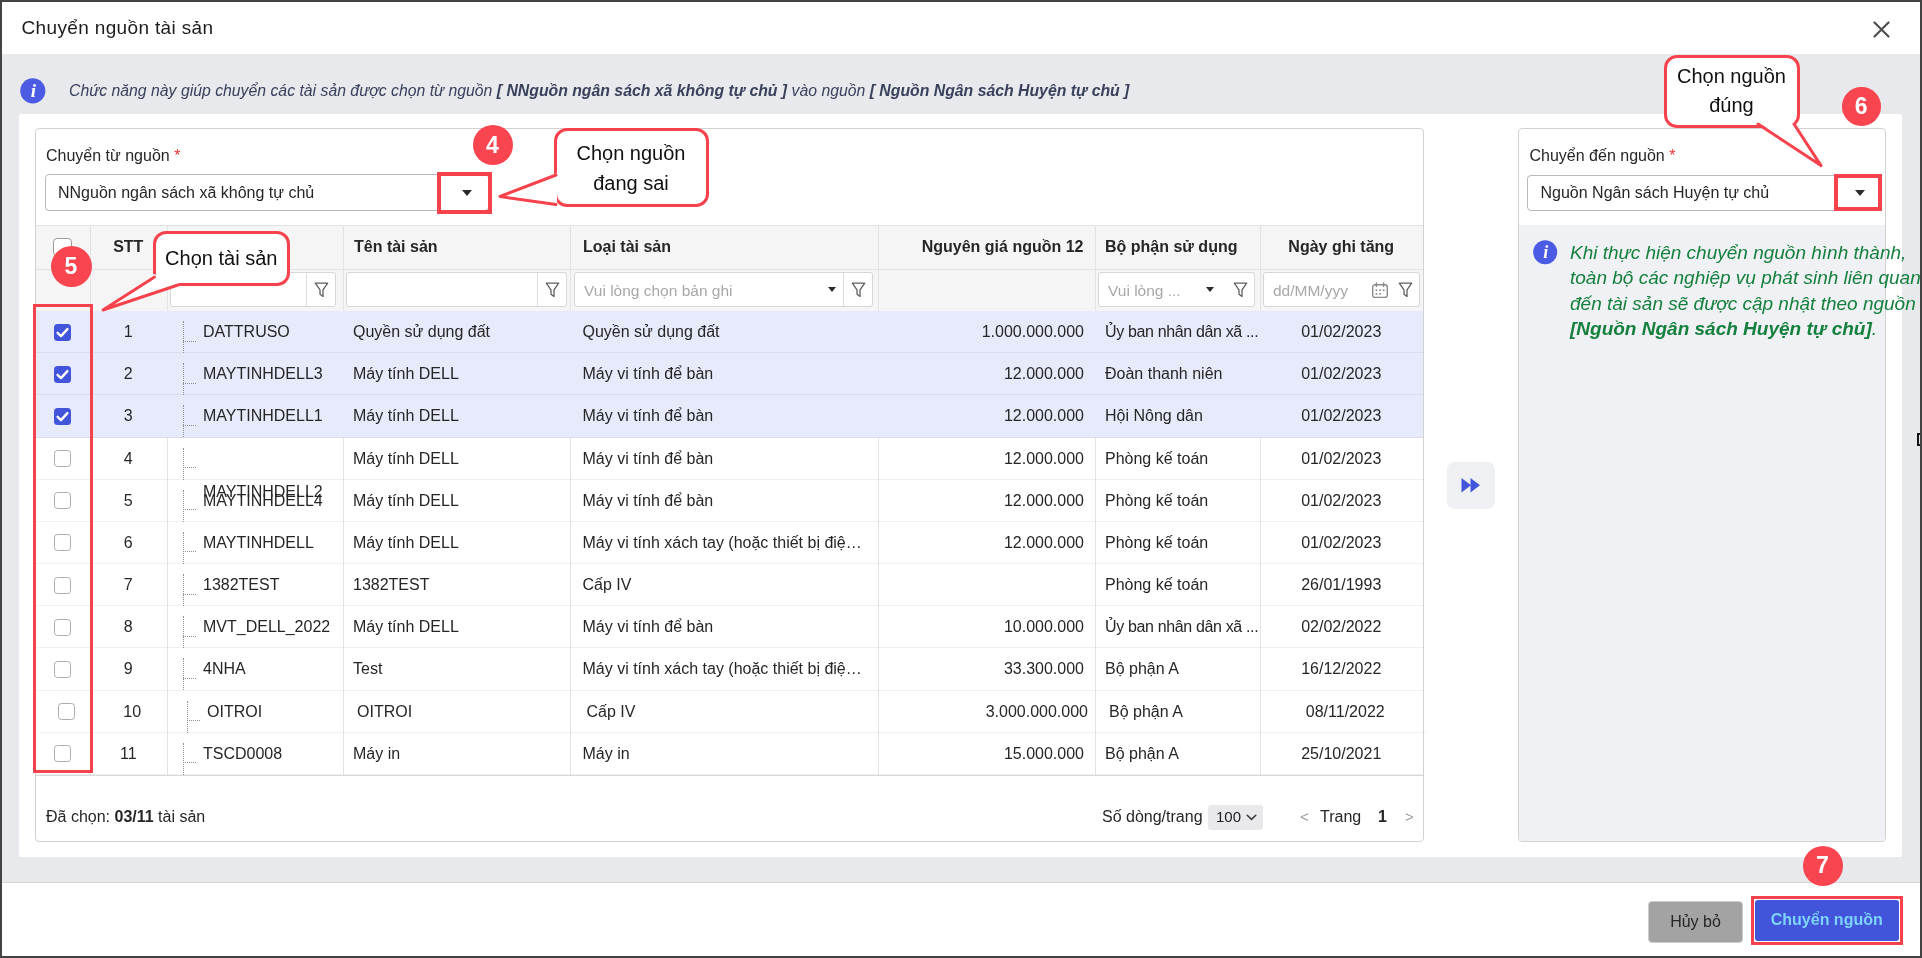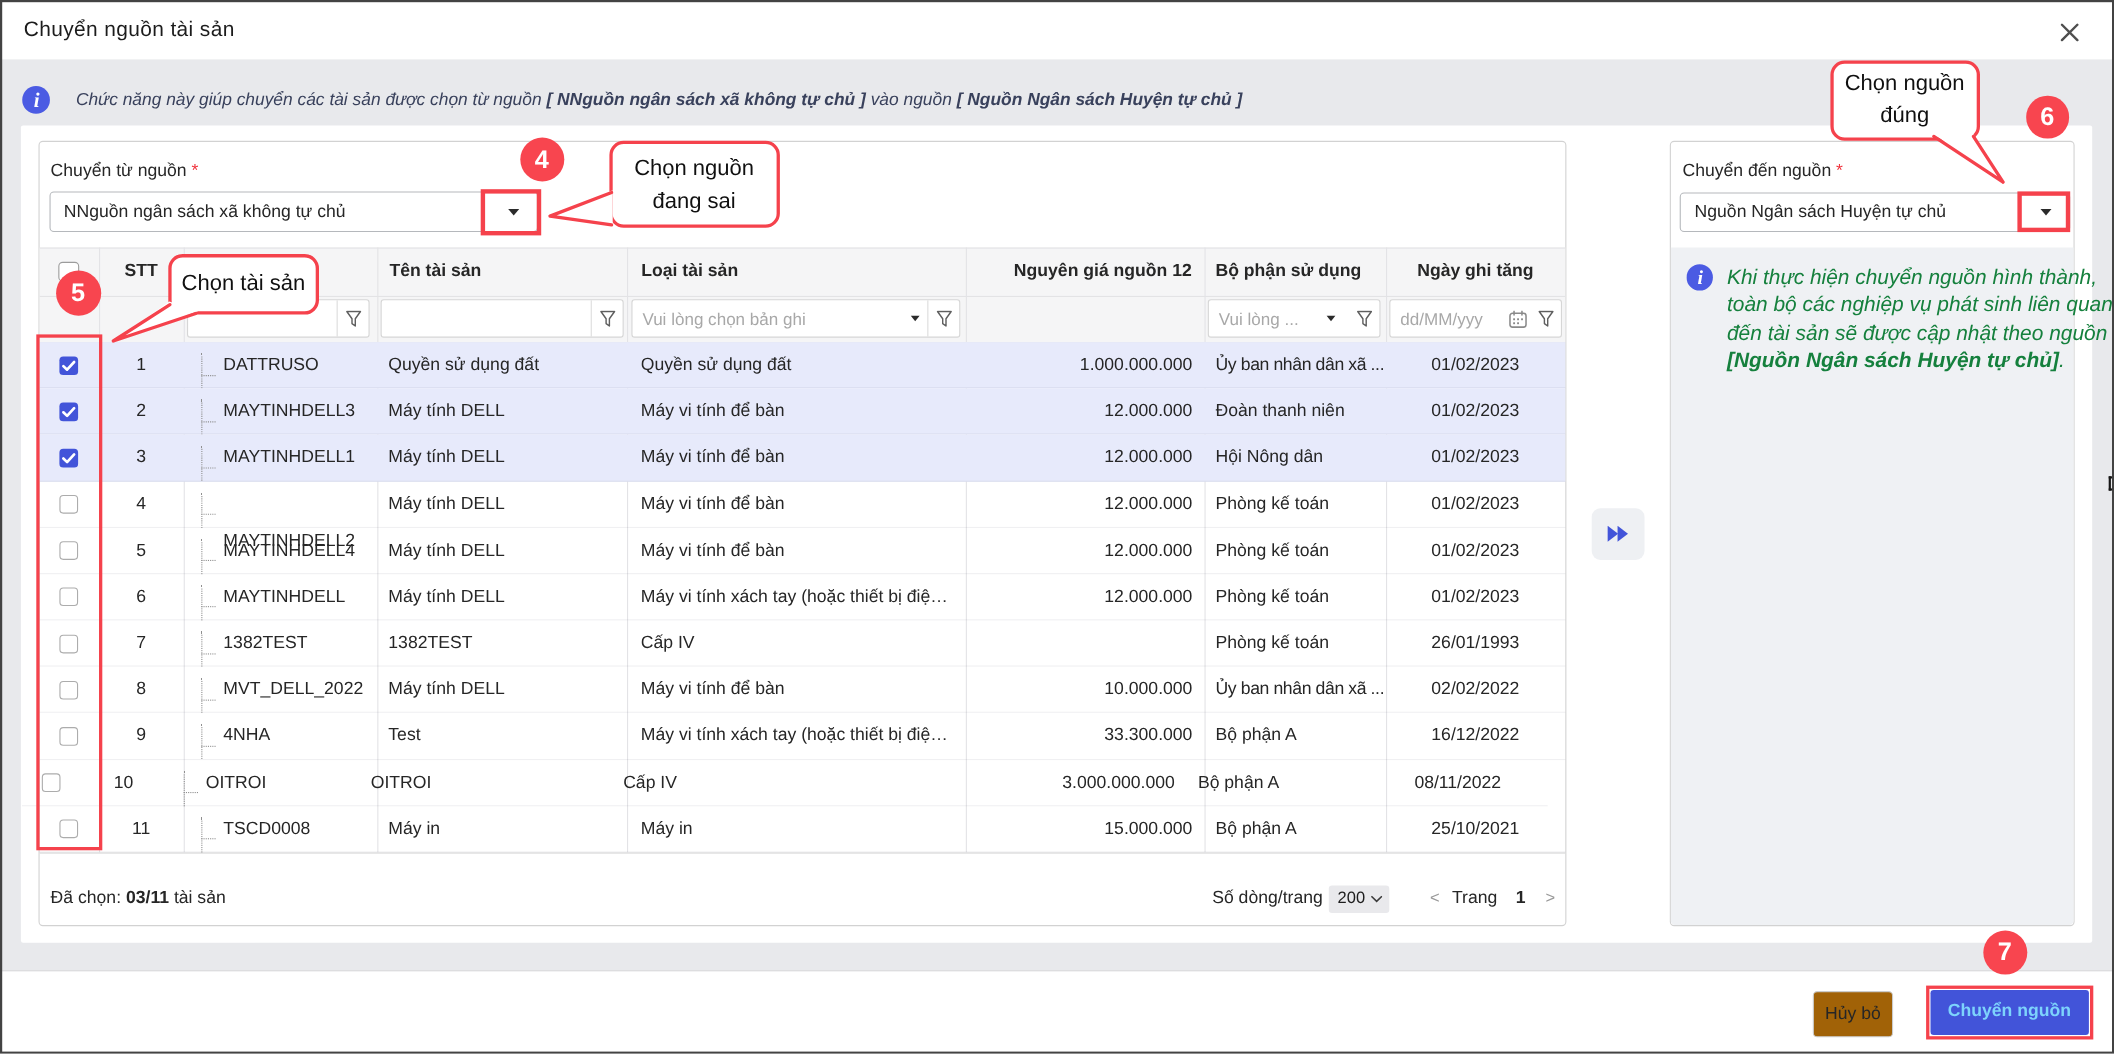--- a/index.html
+++ b/index.html
@@ -241,21 +241,21 @@
   <div class="cell" style="left:54px;top:0;width:76.5px;line-height:42.18px;text-align:center;">9</div>
   <div style="position:absolute;left:146.5px;top:10px;height:32px;width:0;border-left:1px dotted #8f8f8f;"></div>
   <div style="position:absolute;left:147px;top:29.5px;width:13px;height:0;border-top:1px dotted #8f8f8f;"></div>
   <div class="cell" style="left:167px;top:0;line-height:42.18px;">4NHA</div>
   <div class="cell" style="left:317px;top:0;line-height:42.18px;">Test</div>
   <div class="cell clip" style="left:546.5px;top:0;width:288px;line-height:42.18px;text-overflow:ellipsis;">Máy vi tính xách tay (hoặc thiết bị điện tử)</div>
   <div class="cell" style="left:842px;top:0;width:206px;line-height:42.18px;text-align:right;">33.300.000</div>
   <div class="cell clip" style="left:1069px;top:0;width:152px;line-height:42.18px;">Bộ phận A</div>
   <div class="cell" style="left:1223.5px;top:0;width:163.5px;line-height:42.18px;text-align:center;">16/12/2022</div>
 </div>
-<div class="abs" style="left:20px;top:690.62px;width:1387px;height:42.18px;">
+<div class="abs" style="left:40px;top:690.62px;width:1387px;height:42.18px;">
   <div class="rsep" style="position:absolute;left:0;bottom:0;width:100%;height:1px;background:rgba(110,110,130,0.10);"></div>
   <div class="cb cboff" style="left:18px;top:12.6px;"></div>
   <div class="cell" style="left:54px;top:0;width:76.5px;line-height:42.18px;text-align:center;">10</div>
   <div style="position:absolute;left:146.5px;top:10px;height:32px;width:0;border-left:1px dotted #8f8f8f;"></div>
   <div style="position:absolute;left:147px;top:29.5px;width:13px;height:0;border-top:1px dotted #8f8f8f;"></div>
   <div class="cell" style="left:167px;top:0;line-height:42.18px;">OITROI</div>
   <div class="cell" style="left:317px;top:0;line-height:42.18px;">OITROI</div>
   <div class="cell clip" style="left:546.5px;top:0;width:288px;line-height:42.18px;">Cấp IV</div>
   <div class="cell" style="left:842px;top:0;width:206px;line-height:42.18px;text-align:right;">3.000.000.000</div>
   <div class="cell clip" style="left:1069px;top:0;width:152px;line-height:42.18px;">Bộ phận A</div>
@@ -270,30 +270,30 @@
   <div class="cell" style="left:167px;top:0;line-height:42.18px;">TSCD0008</div>
   <div class="cell" style="left:317px;top:0;line-height:42.18px;">Máy in</div>
   <div class="cell clip" style="left:546.5px;top:0;width:288px;line-height:42.18px;">Máy in</div>
   <div class="cell" style="left:842px;top:0;width:206px;line-height:42.18px;text-align:right;">15.000.000</div>
   <div class="cell clip" style="left:1069px;top:0;width:152px;line-height:42.18px;">Bộ phận A</div>
   <div class="cell" style="left:1223.5px;top:0;width:163.5px;line-height:42.18px;text-align:center;">25/10/2021</div>
 </div>
 <div class="abs pgtext" style="left:46px;top:807px;font-size:16px;line-height:20px;">Đã chọn: <span class="b">03/11</span> tài sản</div>
 <div class="abs pgtext" style="left:1102px;top:807px;font-size:16px;line-height:20px;">Số dòng/trang</div>
 <div class="abs" style="left:1208px;top:804.5px;width:55px;height:25px;background:#e9e9ec;border-radius:3px;"></div>
-<div class="abs" style="left:1216px;top:807px;font-size:15px;line-height:20px;color:#1d1d1d;">200</div>
+<div class="abs" style="left:1216px;top:807px;font-size:15px;line-height:20px;color:#1d1d1d;">100</div>
 <svg class="abs" style="left:1246px;top:814px" width="11" height="7" viewBox="0 0 11 7">
       <polyline points="1.2,1.2 5.5,5.4 9.8,1.2" fill="none" stroke="#3c3c3c" stroke-width="1.5" stroke-linecap="round"></polyline>
     </svg>
 <div class="abs" style="left:1300px;top:807px;font-size:15px;color:#9a9a9a;line-height:20px;">&lt;</div>
 <div class="abs pgtext" style="left:1320px;top:807px;line-height:20px;">Trang</div>
 <div class="abs pgtext b" style="left:1378px;top:807px;line-height:20px;">1</div>
 <div class="abs" style="left:1405px;top:807px;font-size:15px;color:#9a9a9a;line-height:20px;">&gt;</div>
 <div class="abs" style="left:0;top:881.5px;width:1922px;height:1px;background:#d5d5d7;"></div>
-<div class="abs" style="left:1648px;top:901px;width:73px;height:42px;background:#a16207;border:1px solid #cbcbcb;border-radius:4px;box-sizing:border-box;font-size:16px;display:flex;align-items:center;justify-content:center;">Hủy bỏ</div>
+<div class="abs" style="left:1648px;top:901px;width:95px;height:42px;background:#a3a3a3;border:1px solid #cbcbcb;border-radius:4px;box-sizing:border-box;font-size:16px;display:flex;align-items:center;justify-content:center;">Hủy bỏ</div>
 <div class="abs" style="left:1754.5px;top:900px;width:144.5px;height:40.5px;background:#4254d9;border-radius:3px;color:#7dd3fc;font-size:16px;font-weight:bold;display:flex;align-items:center;justify-content:center;">Chuyển nguồn</div>
 <div class="redbox" style="left:33px;top:304px;width:60px;height:469px;border-width:3px;"></div>
 <div class="redbox" style="left:437px;top:172px;width:55px;height:42px;border-width:4px;"></div>
 <div class="redbox" style="left:1834px;top:174px;width:48px;height:37px;border-width:4px;"></div>
 <div class="redbox" style="left:1750.5px;top:896px;width:152.5px;height:48.5px;border-width:3.5px;"></div>
 <div class="circle" style="left:472.5px;top:125px;width:40px;height:40px;">4</div>
 <div class="circle" style="left:50.5px;top:246px;width:41px;height:41px;">5</div>
 <div class="circle" style="left:1842px;top:87px;width:38.5px;height:38.5px;">6</div>
 <div class="circle" style="left:1802.5px;top:845.5px;width:40px;height:40px;">7</div>
 <div class="bubble" style="left:553.5px;top:128px;width:155px;height:79px;padding-top:7px;line-height:30px;">Chọn nguồn<br>đang sai</div>

